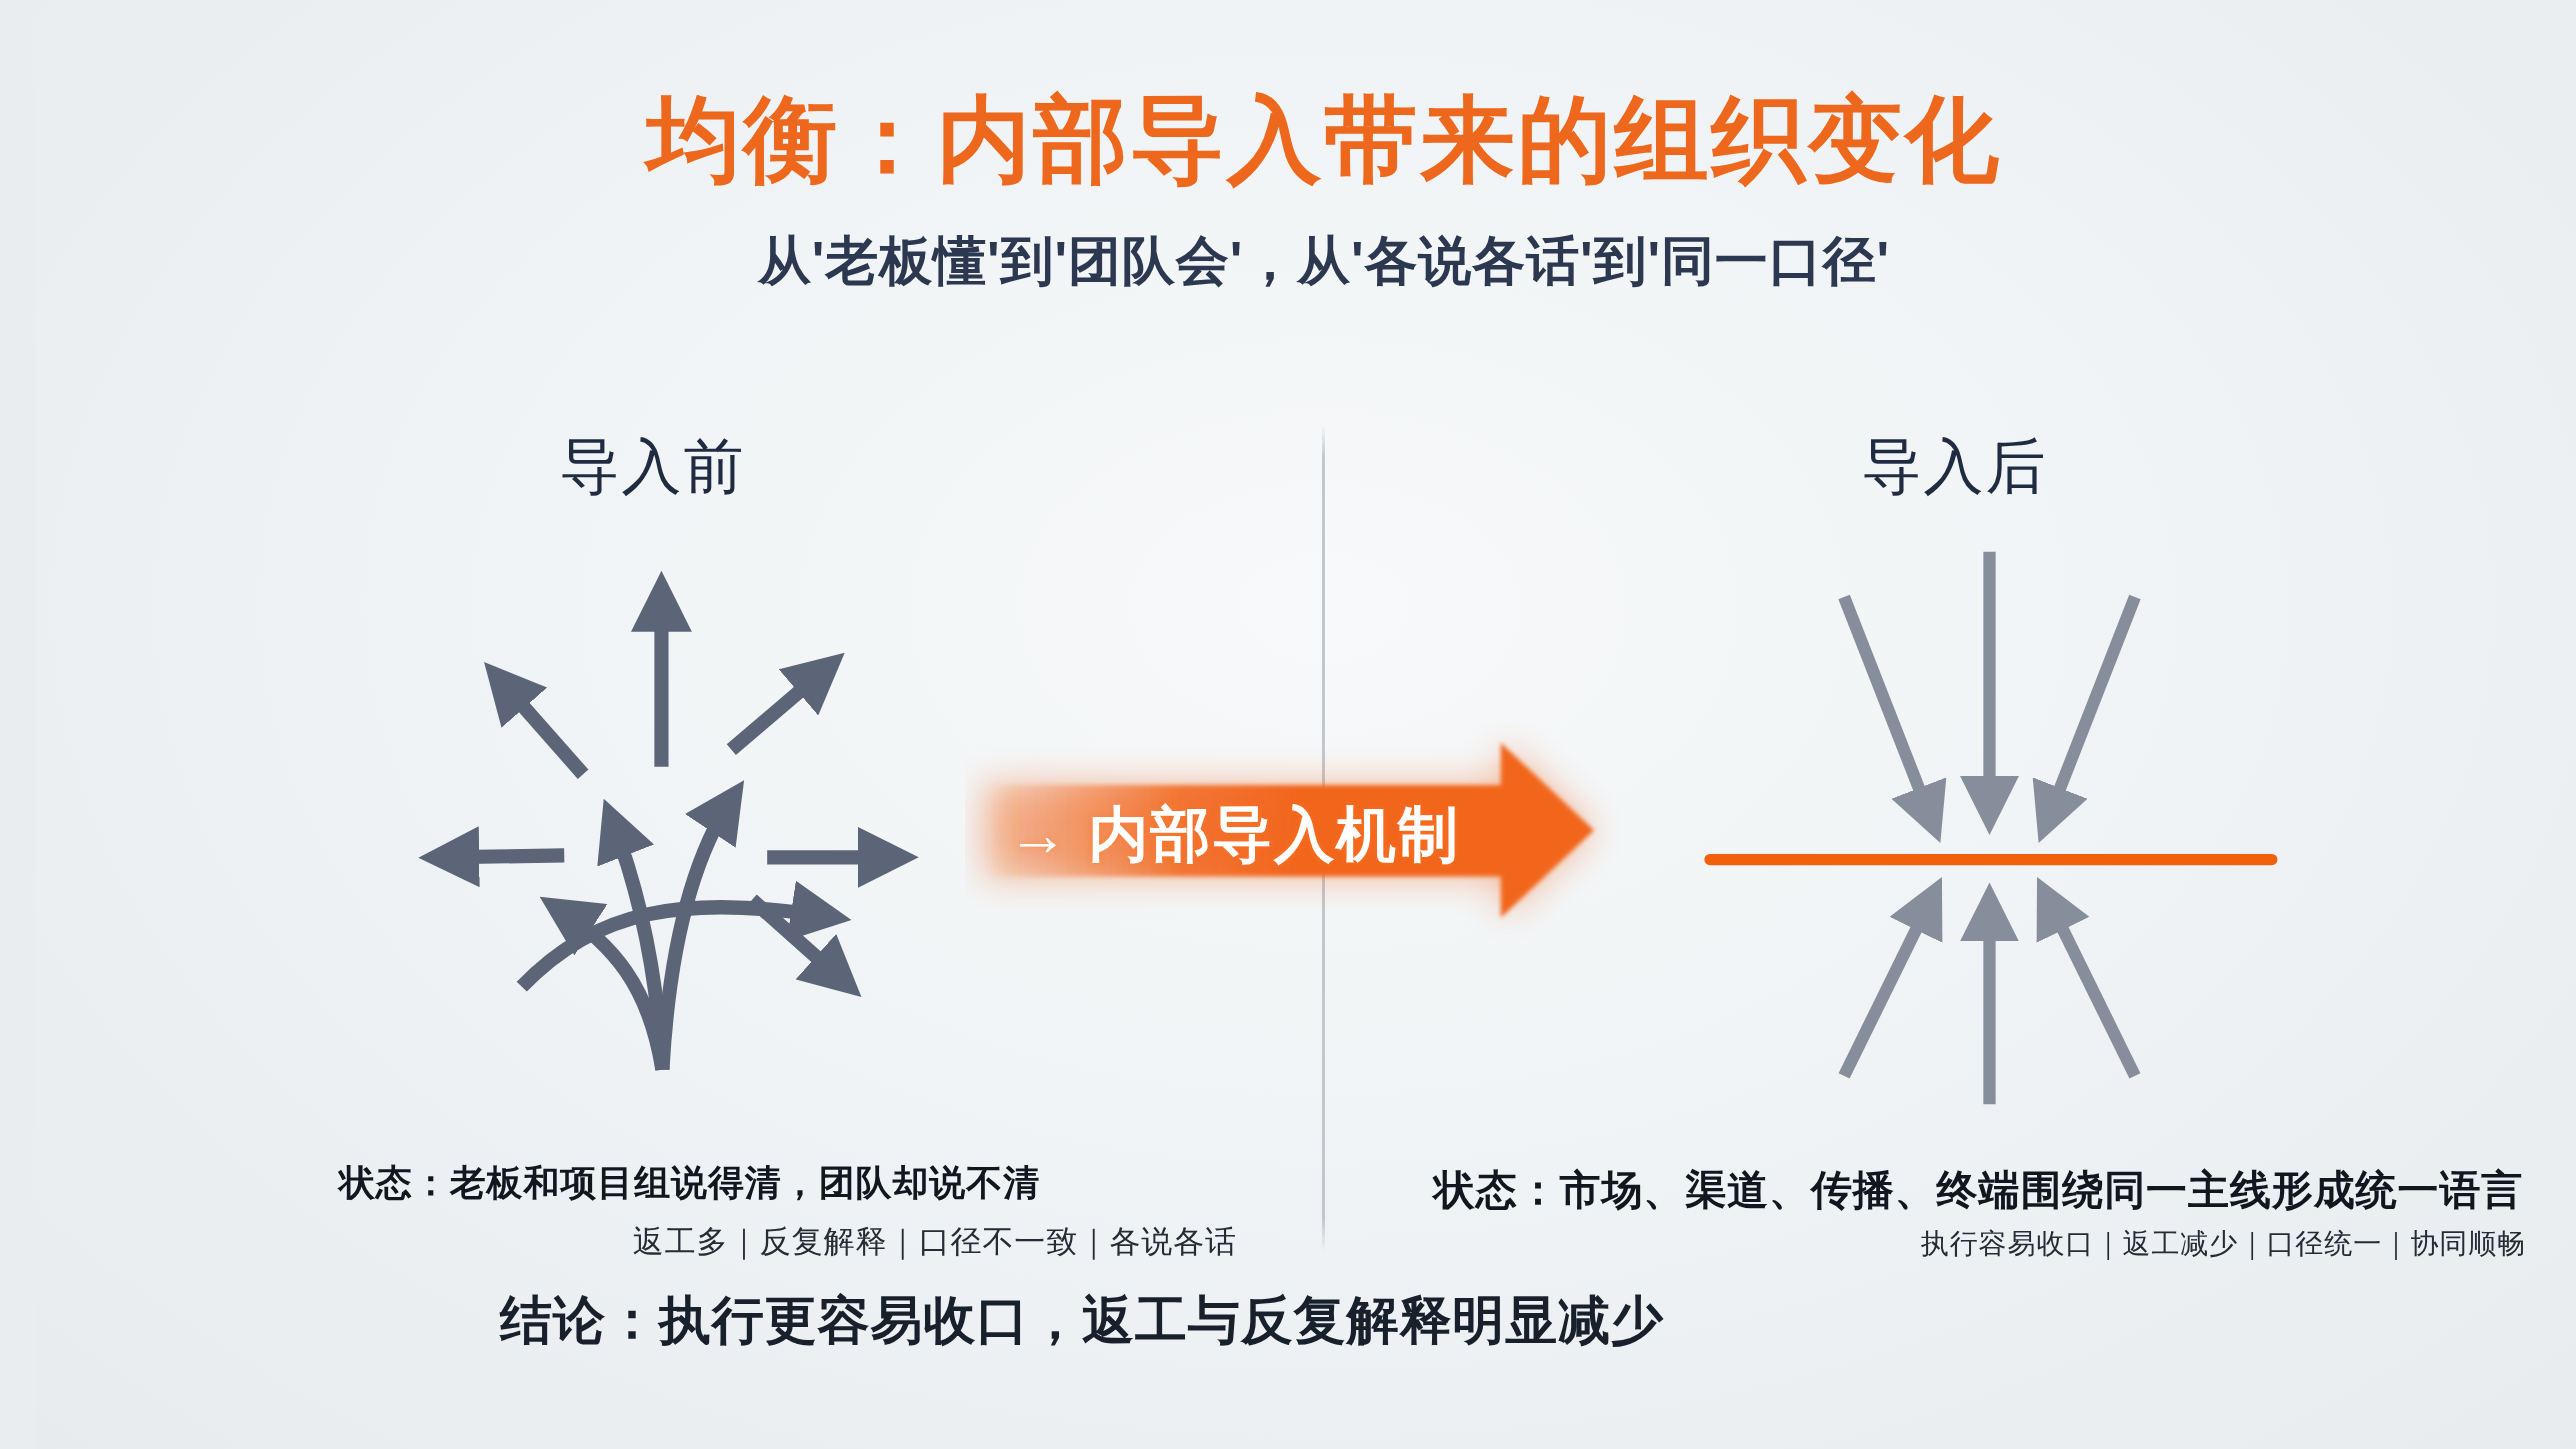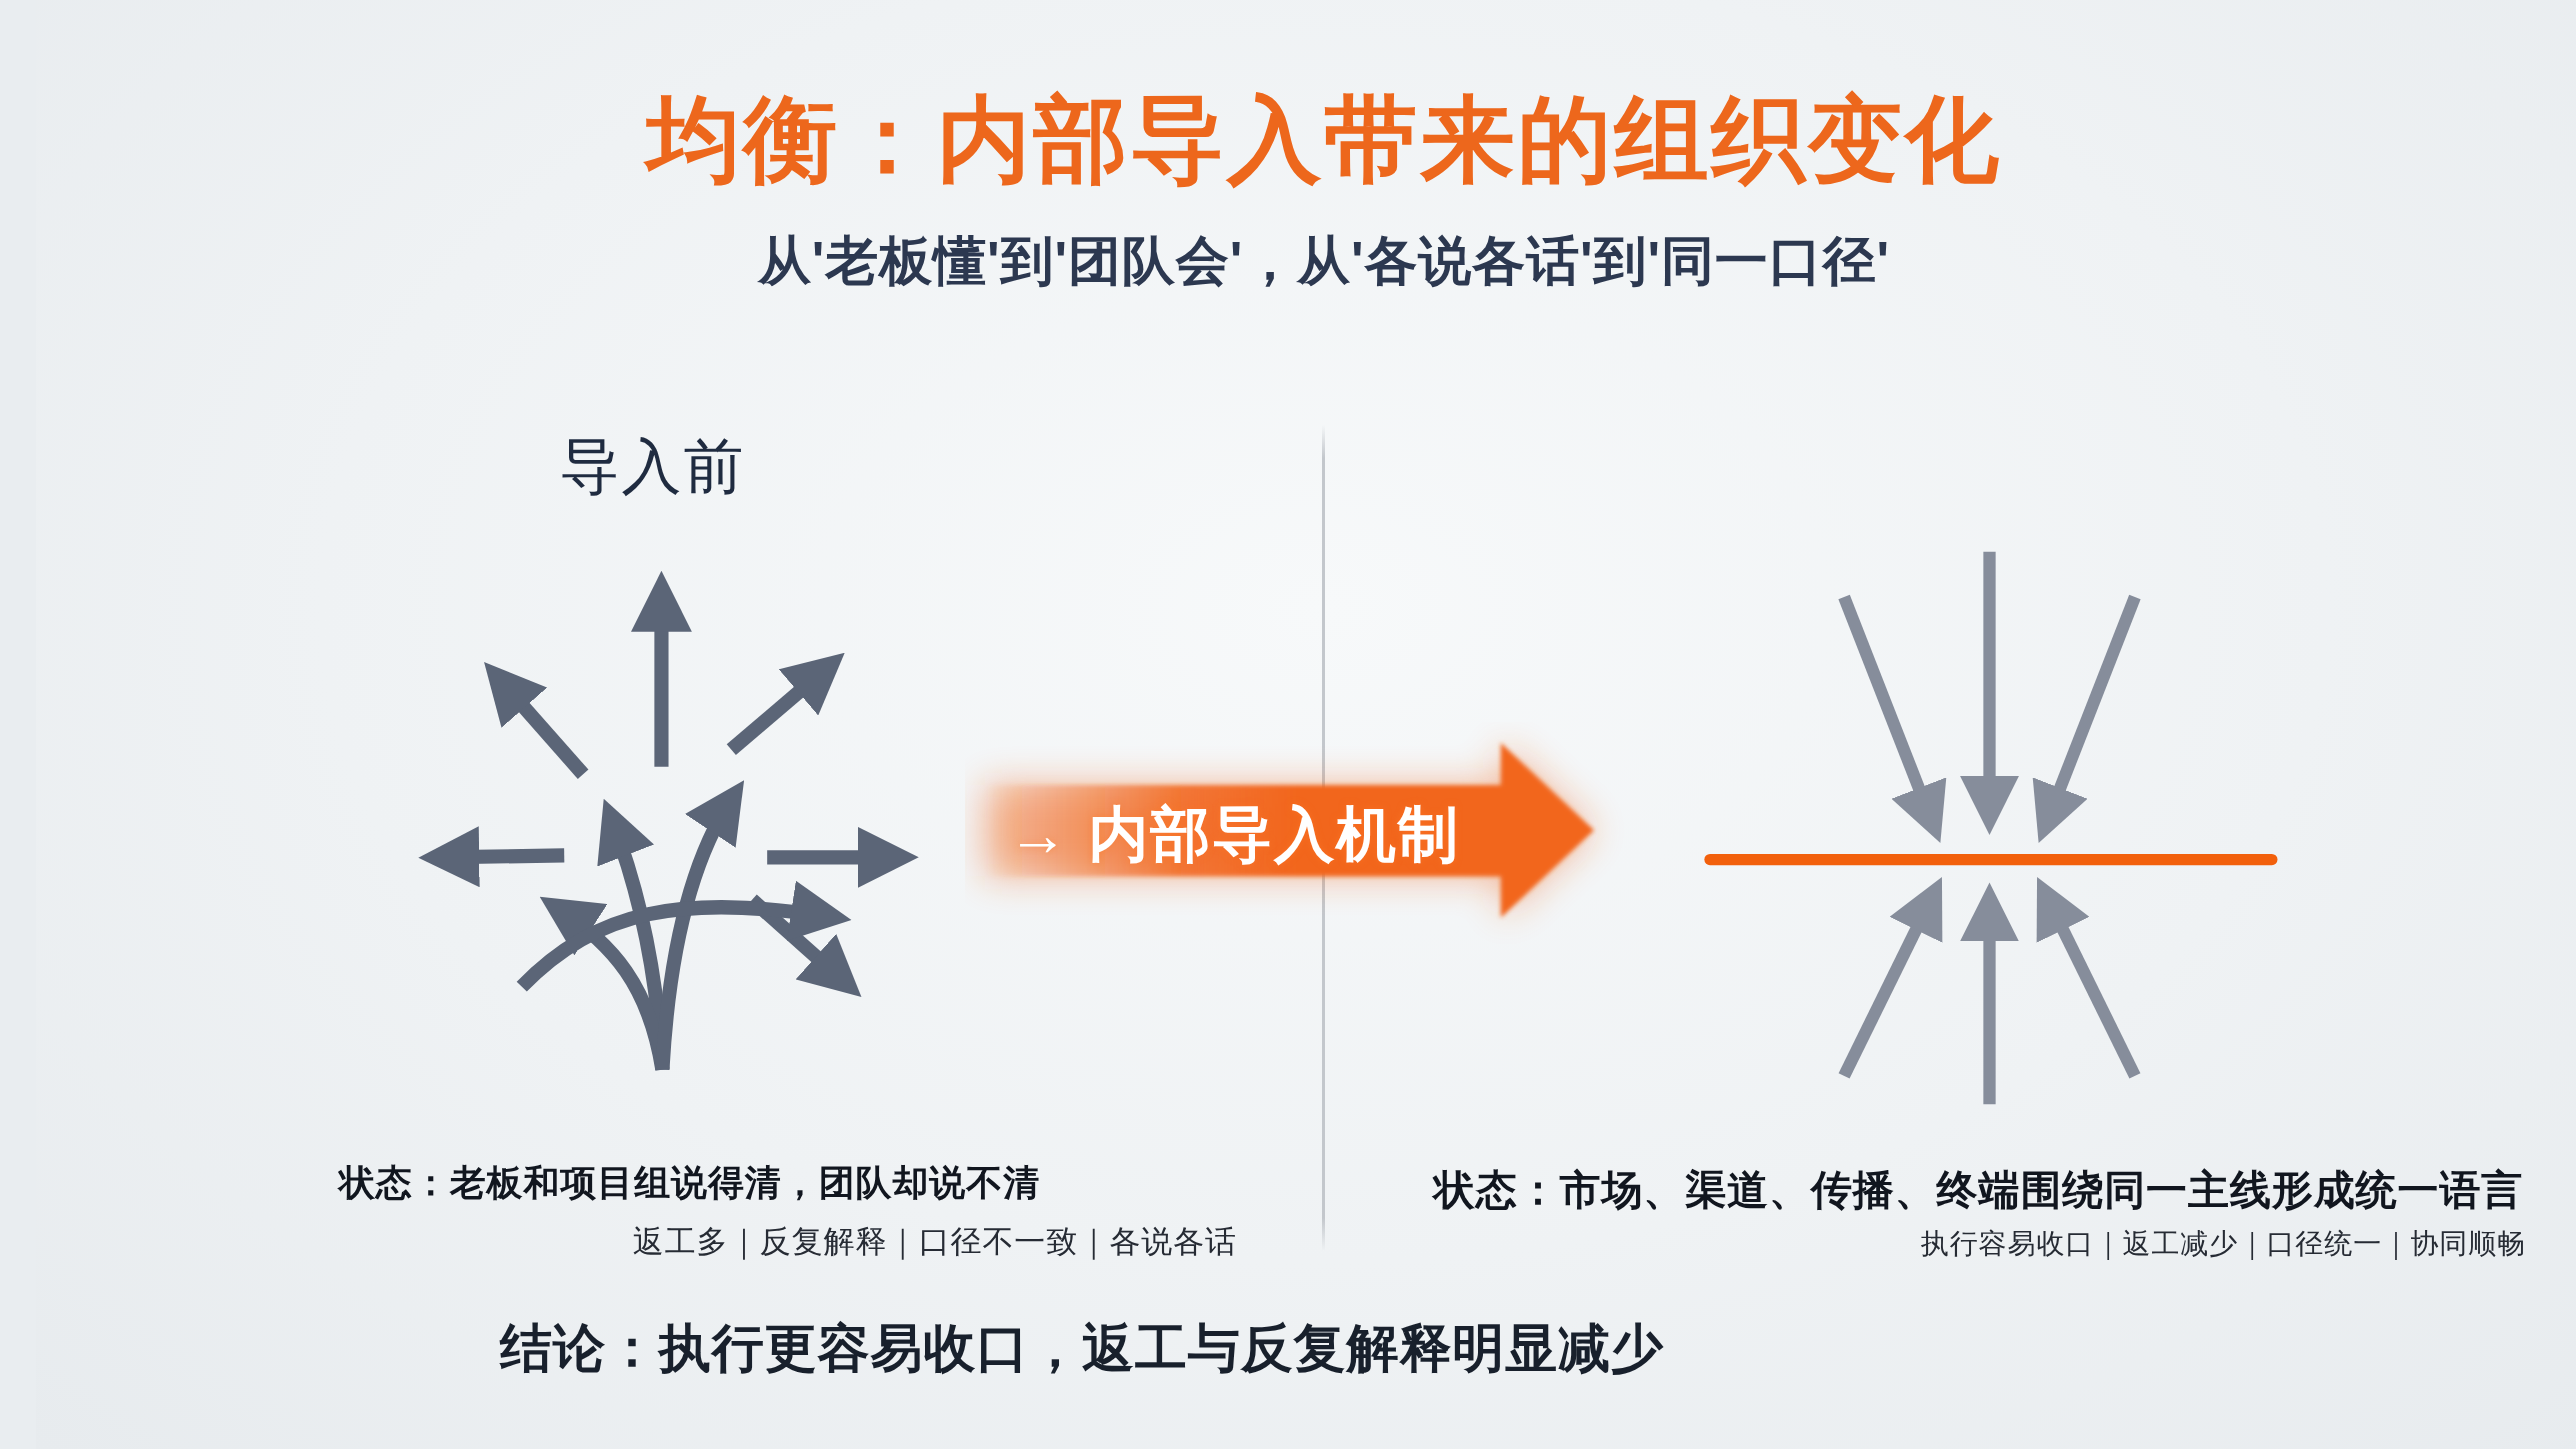--- a/index.html
+++ b/index.html
@@ -51,34 +51,35 @@
   .status-bold.before{left:106px;}
   .status-bold.after{left:1395px;top:1163px;font-size:41px;}
   .status-tags{
     top:1221px;width:1095px;
     font-size:31px;font-weight:500;letter-spacing:0.9px;
     color:#262b34;text-align:right;
   }
   .status-tags.before{left:106px;}
   .status-tags.after{left:1395px;top:1225px;font-size:28px;}
   .conclusion{
-    left:0;top:1314px;width:2092px;
+    left:0;top:1286px;width:2092px;
     font-size:52px;font-weight:700;letter-spacing:0.9px;
     color:#18202c;
   }
 </style>
 </head>
 <body>
 
 <div class="canvas">
 
   <div class="abs center title">均衡：内部导入带来的组织变化</div>
   <div class="abs center subtitle">从'老板懂'到'团队会'，从'各说各话'到'同一口径'</div>
 
   <div class="abs center panel-header before">导入前</div>
+  <div class="abs center panel-header after">导入后</div>
 
   <div class="abs divider"></div>
 
   <svg class="abs" style="left:330px;top:524px;" width="623" height="661" viewBox="0 0 660 700">
     <defs>
       <marker id="ahL" viewBox="0 0 10 10" refX="6.5" refY="5" markerWidth="4.3" markerHeight="4.3" orient="auto-start-reverse">
         <path d="M0,0 L10,5 L0,10 z" fill="#5b6577"></path>
       </marker>
     </defs>
     <g fill="none" stroke="#5b6577" stroke-width="15">

